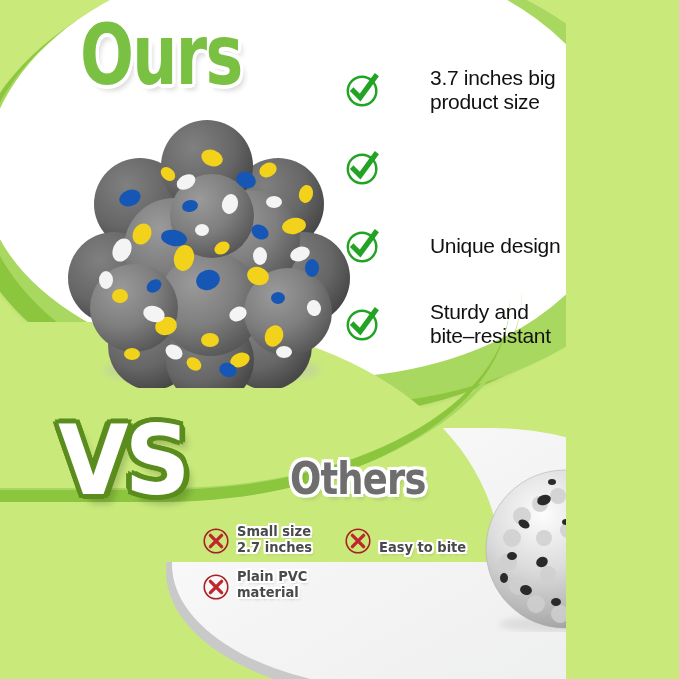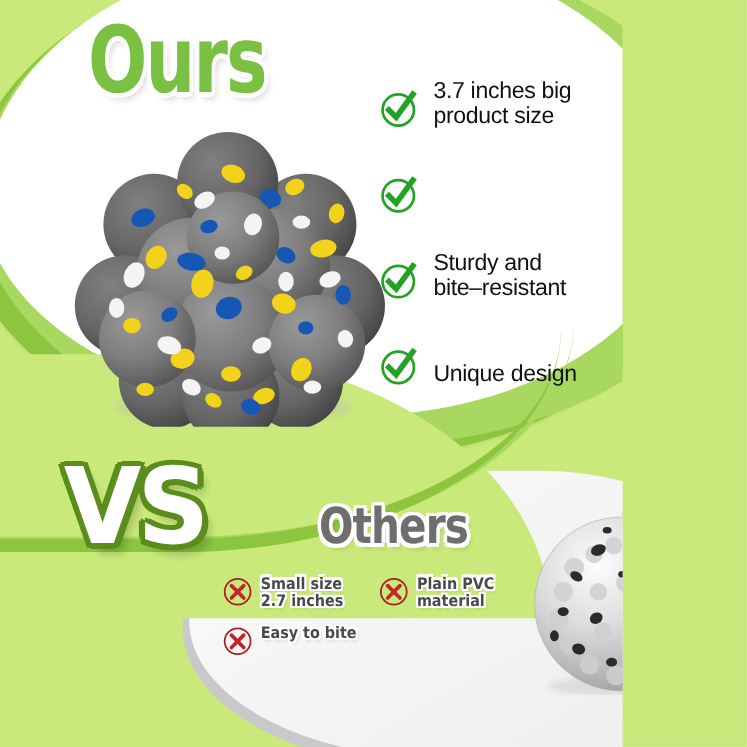--- a/index.html
+++ b/index.html
@@ -103,23 +103,24 @@
 
   
   .features{
     position:absolute;
     left:344px; top:62px;
     width:250px;
     z-index:30;
   }
   .feat-row{
     display:flex;
-    align-items:flex-end;
+    align-items:center;
     margin-bottom:22px;
     min-height:56px;
+    gap:36px;
   }
   .check-ic{flex:0 0 auto;width:38px;height:38px;margin-right:12px;}
   .feat-text{
     font-size:21px;
     line-height:1.12;
     color:#111;
     letter-spacing:-.3px;
     font-family:"Liberation Sans", sans-serif;
   }
 
@@ -166,21 +167,21 @@
   .cons{
     position:absolute;
     left:202px; top:524px;
     width:290px;
     z-index:40;
     display:grid;
     grid-template-columns:142px 148px;
     grid-template-rows:auto auto;
     row-gap:14px;
   }
-  .con-row{display:flex;align-items:flex-start;}
+  .con-row{display:flex;align-items:flex-end;}
   .x-ic{flex:0 0 auto;width:28px;height:28px;margin-right:7px;}
   .con-text{
     font-size:14.5px;
     font-weight:bold;
     line-height:1.08;
     color:#4a4a4a;
     font-family:"DejaVu Sans", sans-serif;
     transform:scaleX(.9);
     transform-origin:left center;
     text-shadow:
@@ -312,29 +313,29 @@
       <svg class="check-ic" viewBox="0 0 40 40">
         <circle cx="19" cy="21" r="15" fill="none" stroke="#22a323" stroke-width="2.6"></circle>
         <path d="M10 21 L17 28 L33 6" fill="none" stroke="#22a323" stroke-width="5.4" stroke-linecap="square" stroke-linejoin="miter"></path>
       </svg>
     </div>
     <div class="feat-row">
       <svg class="check-ic" viewBox="0 0 40 40">
         <circle cx="19" cy="21" r="15" fill="none" stroke="#22a323" stroke-width="2.6"></circle>
         <path d="M10 21 L17 28 L33 6" fill="none" stroke="#22a323" stroke-width="5.4" stroke-linecap="square" stroke-linejoin="miter"></path>
       </svg>
-      <div class="feat-text" style="white-space:pre-line">Sturdy and
-bite–resistant</div>
+      <div class="feat-text" style="white-space:pre-line">Unique design</div>
     </div>
     <div class="feat-row">
       <svg class="check-ic" viewBox="0 0 40 40">
         <circle cx="19" cy="21" r="15" fill="none" stroke="#22a323" stroke-width="2.6"></circle>
         <path d="M10 21 L17 28 L33 6" fill="none" stroke="#22a323" stroke-width="5.4" stroke-linecap="square" stroke-linejoin="miter"></path>
       </svg>
-      <div class="feat-text" style="white-space:pre-line">Unique design</div>
+      <div class="feat-text" style="white-space:pre-line">Sturdy and
+bite–resistant</div>
     </div>
   </div>
 
   <div class="vs">VS</div>
 
   <div class="others-title">Others</div>
 
   <div class="cons">
     <div class="con-row">
       <svg class="x-ic" viewBox="0 0 30 30">
@@ -342,29 +343,29 @@
         <path d="M9 9 L21 21 M21 9 L9 21" stroke="#c0272d" stroke-width="3.6" stroke-linecap="round"></path>
       </svg>
       <div class="con-text">Small size
 2.7 inches</div>
     </div>
     <div class="con-row">
       <svg class="x-ic" viewBox="0 0 30 30">
         <circle cx="15" cy="15" r="12.6" fill="none" stroke="#a81f24" stroke-width="1.7"></circle>
         <path d="M9 9 L21 21 M21 9 L9 21" stroke="#c0272d" stroke-width="3.6" stroke-linecap="round"></path>
       </svg>
-      <div class="con-text">Plain PVC
-material</div>
+      <div class="con-text">Easy to bite</div>
     </div>
     <div class="con-row">
       <svg class="x-ic" viewBox="0 0 30 30">
         <circle cx="15" cy="15" r="12.6" fill="none" stroke="#a81f24" stroke-width="1.7"></circle>
         <path d="M9 9 L21 21 M21 9 L9 21" stroke="#c0272d" stroke-width="3.6" stroke-linecap="round"></path>
       </svg>
-      <div class="con-text">Easy to bite</div>
+      <div class="con-text">Plain PVC
+material</div>
     </div>
   </div>
 
   <svg class="ball-others" viewBox="0 0 166 166">
     <defs>
       <radialGradient id="foam" cx="36%" cy="28%" r="78%">
         <stop offset="0%" stop-color="#fdfdfd"></stop>
         <stop offset="45%" stop-color="#dcdcdc"></stop>
         <stop offset="80%" stop-color="#b6b6b6"></stop>
         <stop offset="100%" stop-color="#9c9c9c"></stop>

